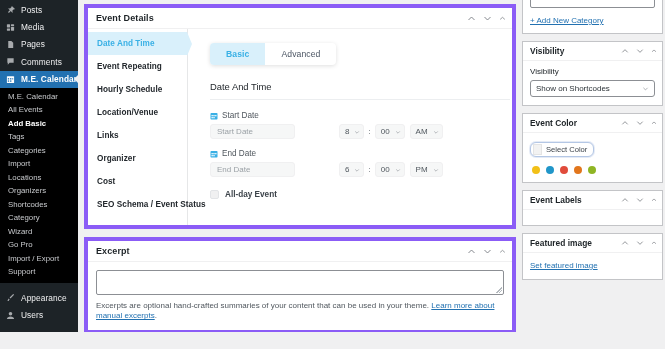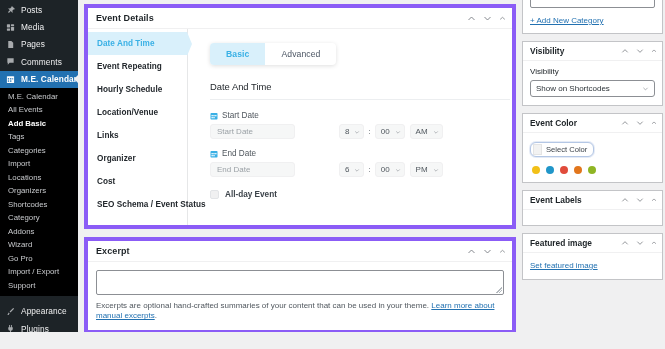--- a/index.html
+++ b/index.html
@@ -290,46 +290,37 @@
       <a class="submenu-item">M.E. Calendar</a>
       <a class="submenu-item">All Events</a>
       <a class="submenu-item current">Add Basic</a>
       <a class="submenu-item">Tags</a>
       <a class="submenu-item">Categories</a>
       <a class="submenu-item">Import</a>
       <a class="submenu-item">Locations</a>
       <a class="submenu-item">Organizers</a>
       <a class="submenu-item">Shortcodes</a>
       <a class="submenu-item">Category</a>
-      <a class="submenu-item">Addons</a>
       <a class="submenu-item">Wizard</a>
       <a class="submenu-item">Go Pro</a>
       <a class="submenu-item">Import / Export</a>
       <a class="submenu-item">Support</a>
     </div>
 
     <div class="menu-sep"></div>
 
     <a class="menu-item">
       <span class="ico">
         <svg viewBox="0 0 20 20" fill="currentColor">
             <path d="M16 2l2 2-8 8-2-2zM6 12l2 2-2 4-3-1z"></path>
           </svg>
       </span>
       <span>Appearance</span>
     </a>
 
-    <a class="menu-item">
-      <span class="ico">
-        <svg viewBox="0 0 20 20" fill="currentColor">
-            <path d="M7 2v5H5v4a4 4 0 004 4v3h2v-3a4 4 0 004-4V7h-2V2h-2v5H9V2z"></path>
-          </svg>
-      </span>
-      <span>Plugins</span>
-    </a>
 
     <a class="menu-item">
       <span class="ico">
         <svg viewBox="0 0 20 20" fill="currentColor">
             <circle cx="10" cy="6" r="4"></circle>
             <path d="M2 18c0-4 4-6 8-6s8 2 8 6z"></path>
           </svg>
       </span>
       <span>Users</span>
     </a>

